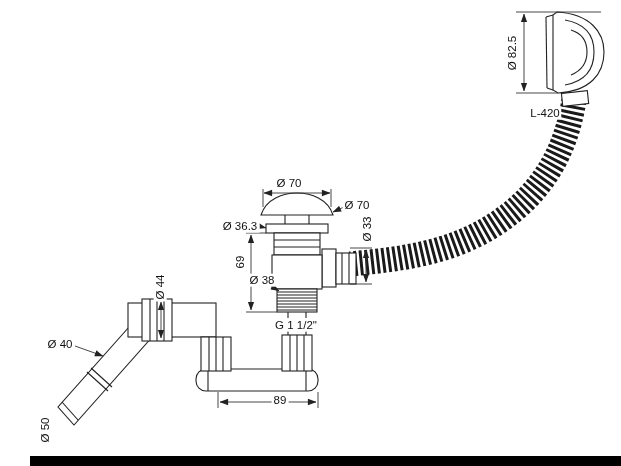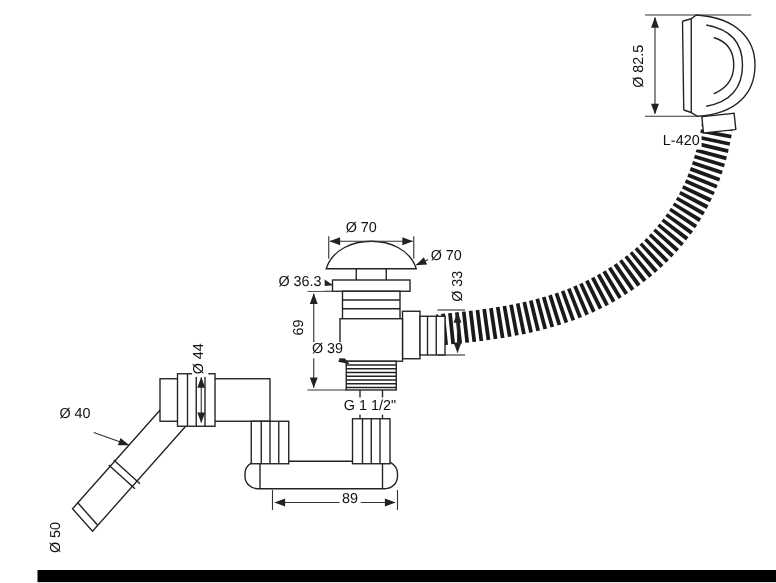--- a/index.html
+++ b/index.html
@@ -134,20 +134,20 @@
     <rect x="30" y="456" width="591" height="10" fill="#000000"></rect>
   </svg>
 
   <div class="lbl v" style="left:512px;top:53px">Ø 82.5</div>
   <div class="lbl" style="left:545px;top:113px">L-420</div>
   <div class="lbl" style="left:289px;top:183px">Ø 70</div>
   <div class="lbl" style="left:357px;top:205px">Ø 70</div>
   <div class="lbl" style="left:240px;top:226px">Ø 36.3</div>
   <div class="lbl v" style="left:367px;top:229px">Ø 33</div>
   <div class="lbl v" style="left:240px;top:262px">69</div>
-  <div class="lbl" style="left:262px;top:280px">Ø 39</div>
+  <div class="lbl" style="left:262px;top:280px">Ø 38</div>
   <div class="lbl" style="left:296px;top:325px">G 1 1/2"</div>
   <div class="lbl v" style="left:160px;top:287px">Ø 44</div>
-  <div class="lbl" style="left:60px;top:332px">Ø 40</div>
+  <div class="lbl" style="left:60px;top:344px">Ø 40</div>
   <div class="lbl v" style="left:45px;top:430px">Ø 50</div>
   <div class="lbl" style="left:280px;top:400px">89</div>
 
 </div>
 
 </body></html>

